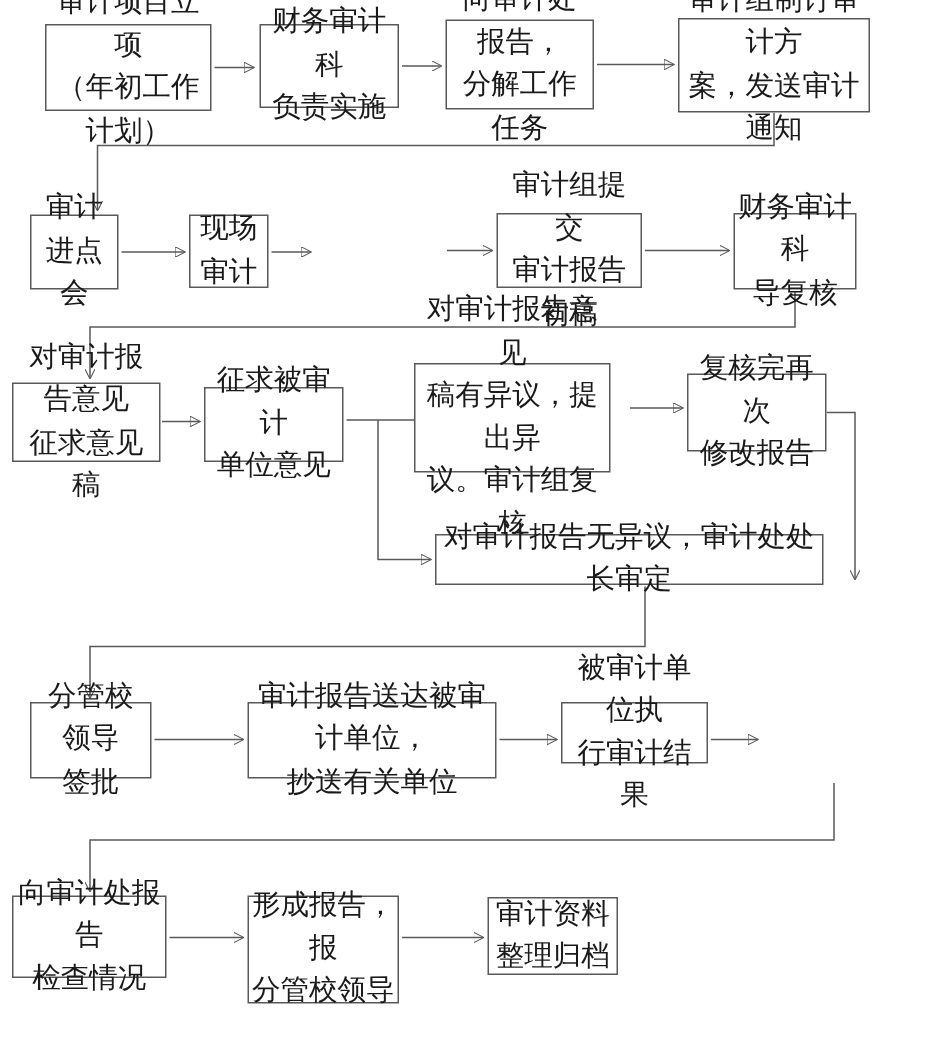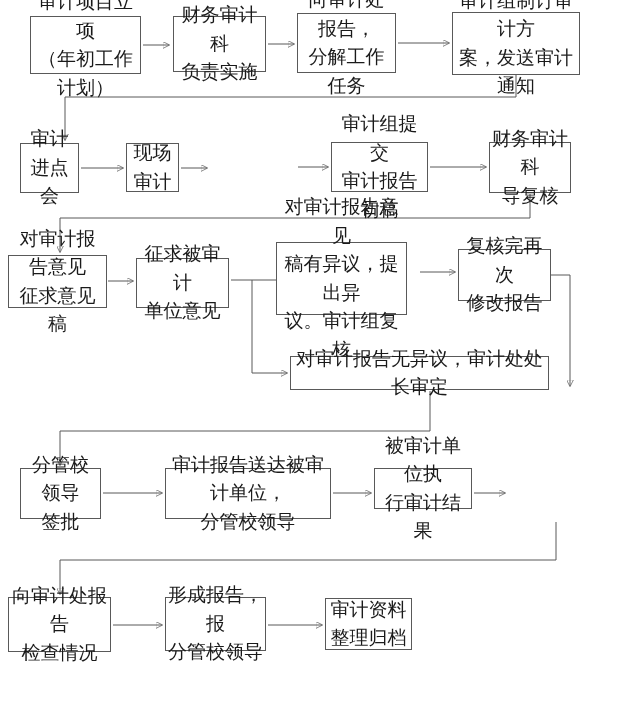--- a/index.html
+++ b/index.html
@@ -113,24 +113,24 @@
   <div class="box" style="left:276px;top:242px;width:131px;height:73px">对审计报告意见
 稿有异议，提出异
 议。审计组复核</div>
   <div class="box" style="left:458px;top:249px;width:93px;height:52px">复核完再次
 修改报告</div>
   <div class="box" style="left:290px;top:356px;width:259px;height:34px">对审计报告无异议，审计处处长审定</div>
 
   <div class="box" style="left:20px;top:468px;width:81px;height:51px">分管校领导
 签批</div>
   <div class="box" style="left:165px;top:468px;width:166px;height:51px">审计报告送达被审计单位，
-分管校领导</div>
+抄送有关单位</div>
   <div class="box" style="left:374px;top:468px;width:98px;height:41px">被审计单位执
 行审计结果</div>
 
   <div class="box" style="left:8px;top:597px;width:103px;height:55px">向审计处报告
 检查情况</div>
-  <div class="box" style="left:165px;top:597px;width:101px;height:54px">形成报告，报
+  <div class="box" style="left:165px;top:597px;width:101px;height:72px">形成报告，报
 分管校领导</div>
   <div class="box" style="left:325px;top:598px;width:87px;height:52px">审计资料
 整理归档</div>
 
 </div>
 
 </body></html>

